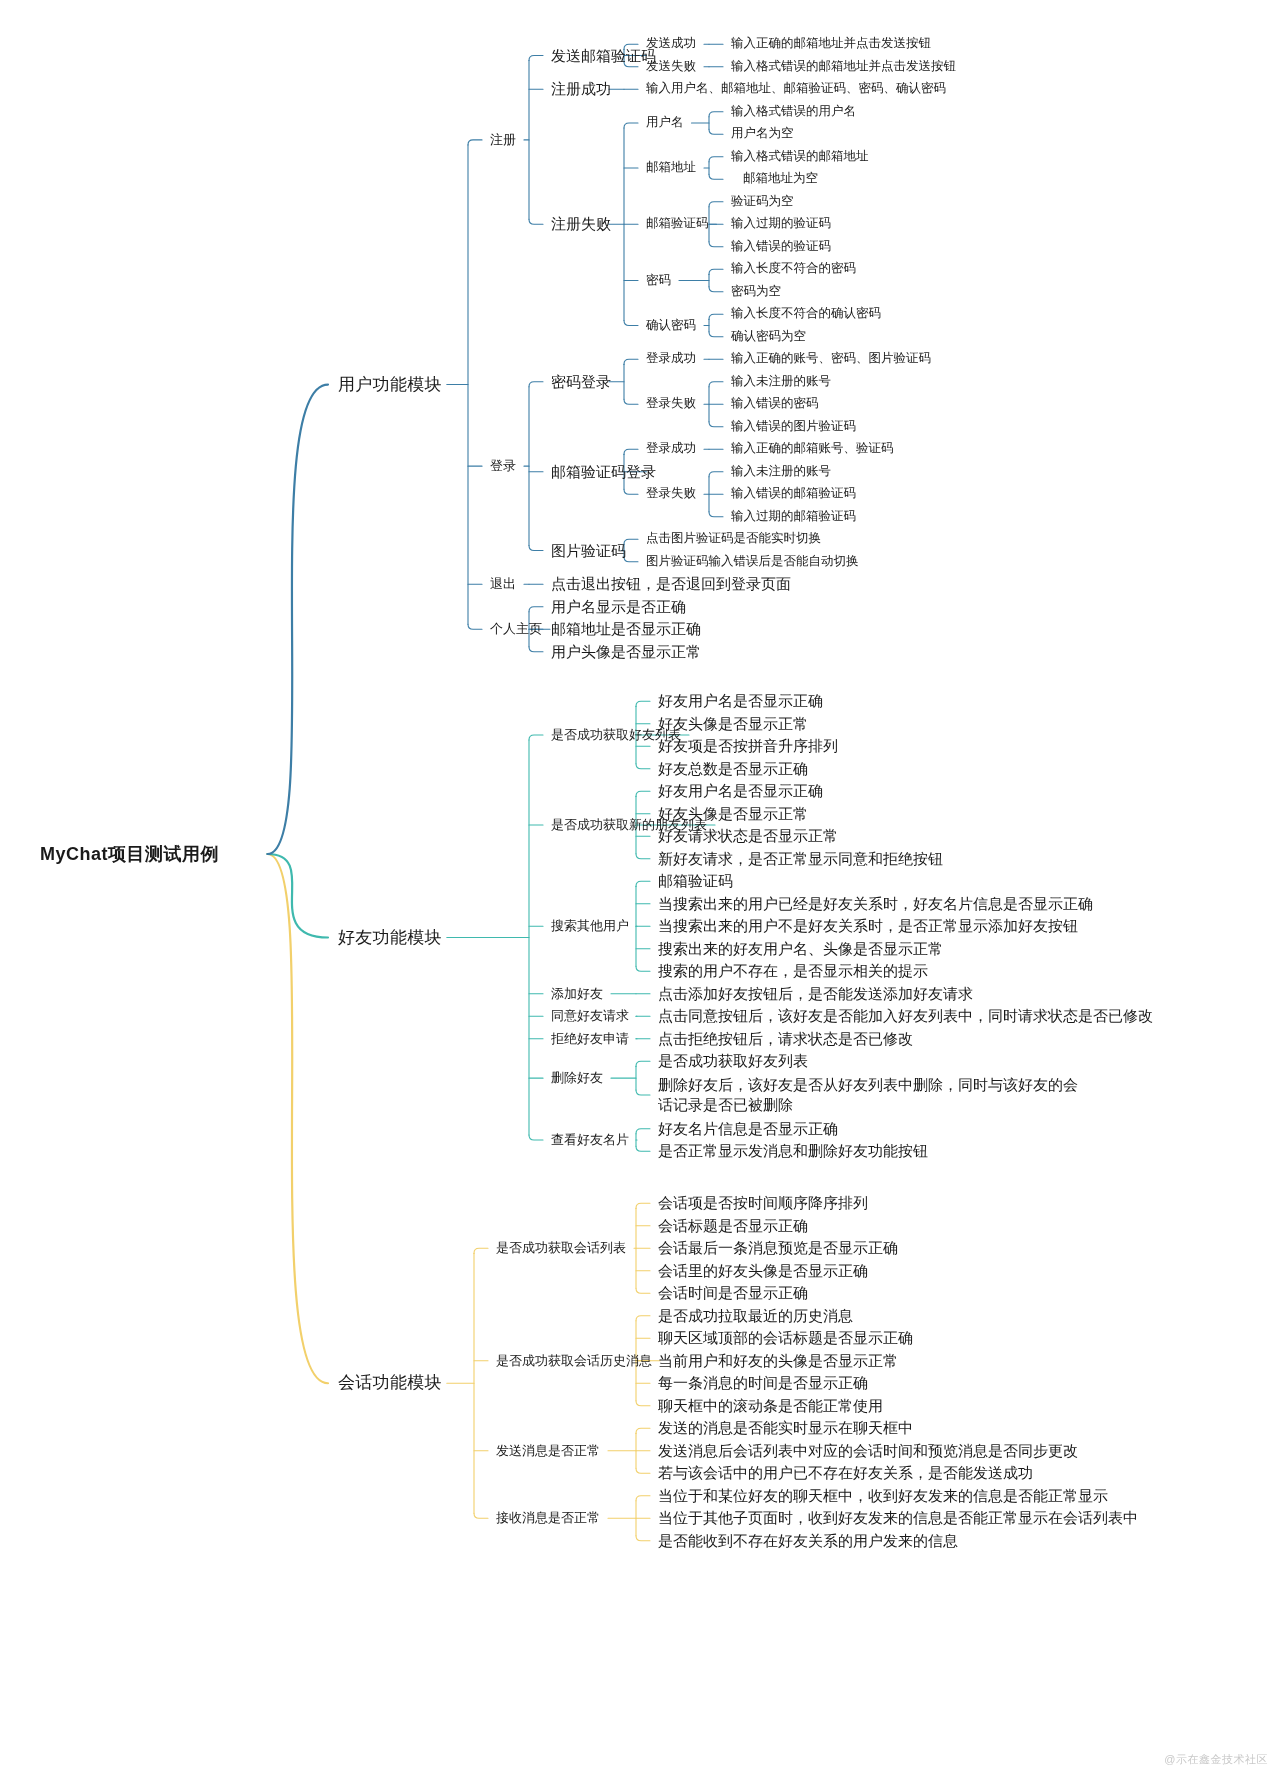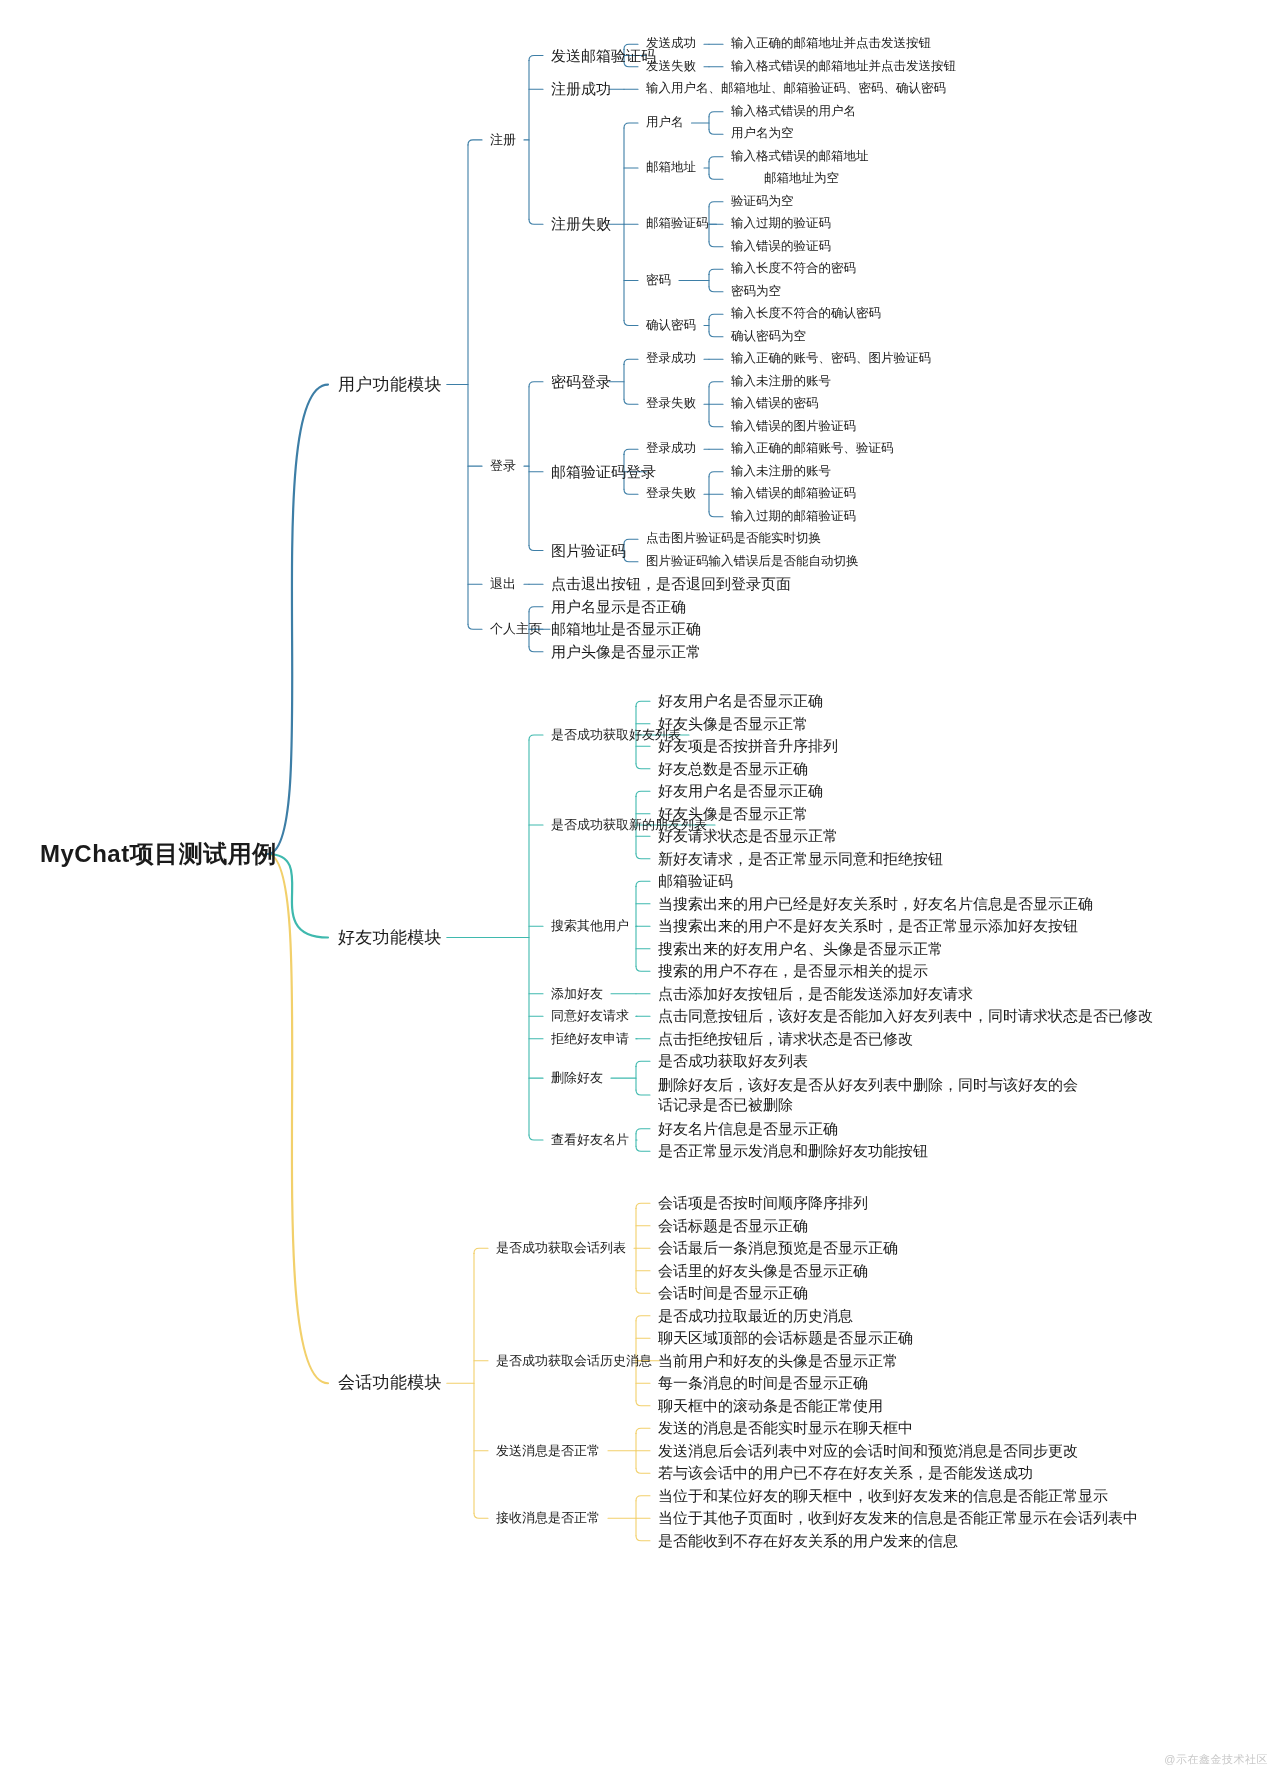--- a/index.html
+++ b/index.html
@@ -32,21 +32,21 @@
 
   .node {
     position: absolute;
     white-space: nowrap;
     color: #1a1a1a;
     line-height: 1.25;
     transform: translateY(-50%);
   }
 
   .node.root {
-    font-size: 24px;
+    font-size: 18px;
     font-weight: bold;
     letter-spacing: 0.5px;
   }
   .node.lvl1 {
     font-size: 17px;
     letter-spacing: 0.3px;
   }
   .node.lvl2 {
     font-size: 13px;
   }
@@ -248,21 +248,21 @@
       <div class="node lvl4" style="left: 646px; top: 66.75px;">发送失败</div>
       <div class="node lvl4" style="left: 731px; top: 66.75px;">输入格式错误的邮箱地址并点击发送按钮</div>
       <div class="node lvl3" style="left: 551px; top: 89.25px;">注册成功</div>
       <div class="node lvl4" style="left: 646px; top: 89.25px;">输入用户名、邮箱地址、邮箱验证码、密码、确认密码</div>
       <div class="node lvl3" style="left: 551px; top: 224.25px;">注册失败</div>
       <div class="node lvl4" style="left: 646px; top: 123px;">用户名</div>
       <div class="node lvl4" style="left: 731px; top: 111.75px;">输入格式错误的用户名</div>
       <div class="node lvl4" style="left: 731px; top: 134.25px;">用户名为空</div>
       <div class="node lvl4" style="left: 646px; top: 168px;">邮箱地址</div>
       <div class="node lvl4" style="left: 731px; top: 156.75px;">输入格式错误的邮箱地址</div>
-      <div class="node lvl4" style="left: 764px; top: 179.25px;">邮箱地址为空</div>
+      <div class="node lvl4" style="left: 743px; top: 179.25px;">邮箱地址为空</div>
       <div class="node lvl4" style="left: 646px; top: 224.25px;">邮箱验证码</div>
       <div class="node lvl4" style="left: 731px; top: 201.75px;">验证码为空</div>
       <div class="node lvl4" style="left: 731px; top: 224.25px;">输入过期的验证码</div>
       <div class="node lvl4" style="left: 731px; top: 246.75px;">输入错误的验证码</div>
       <div class="node lvl4" style="left: 646px; top: 280.5px;">密码</div>
       <div class="node lvl4" style="left: 731px; top: 269.25px;">输入长度不符合的密码</div>
       <div class="node lvl4" style="left: 731px; top: 291.75px;">密码为空</div>
       <div class="node lvl4" style="left: 646px; top: 325.5px;">确认密码</div>
       <div class="node lvl4" style="left: 731px; top: 314.25px;">输入长度不符合的确认密码</div>
       <div class="node lvl4" style="left: 731px; top: 336.75px;">确认密码为空</div>

